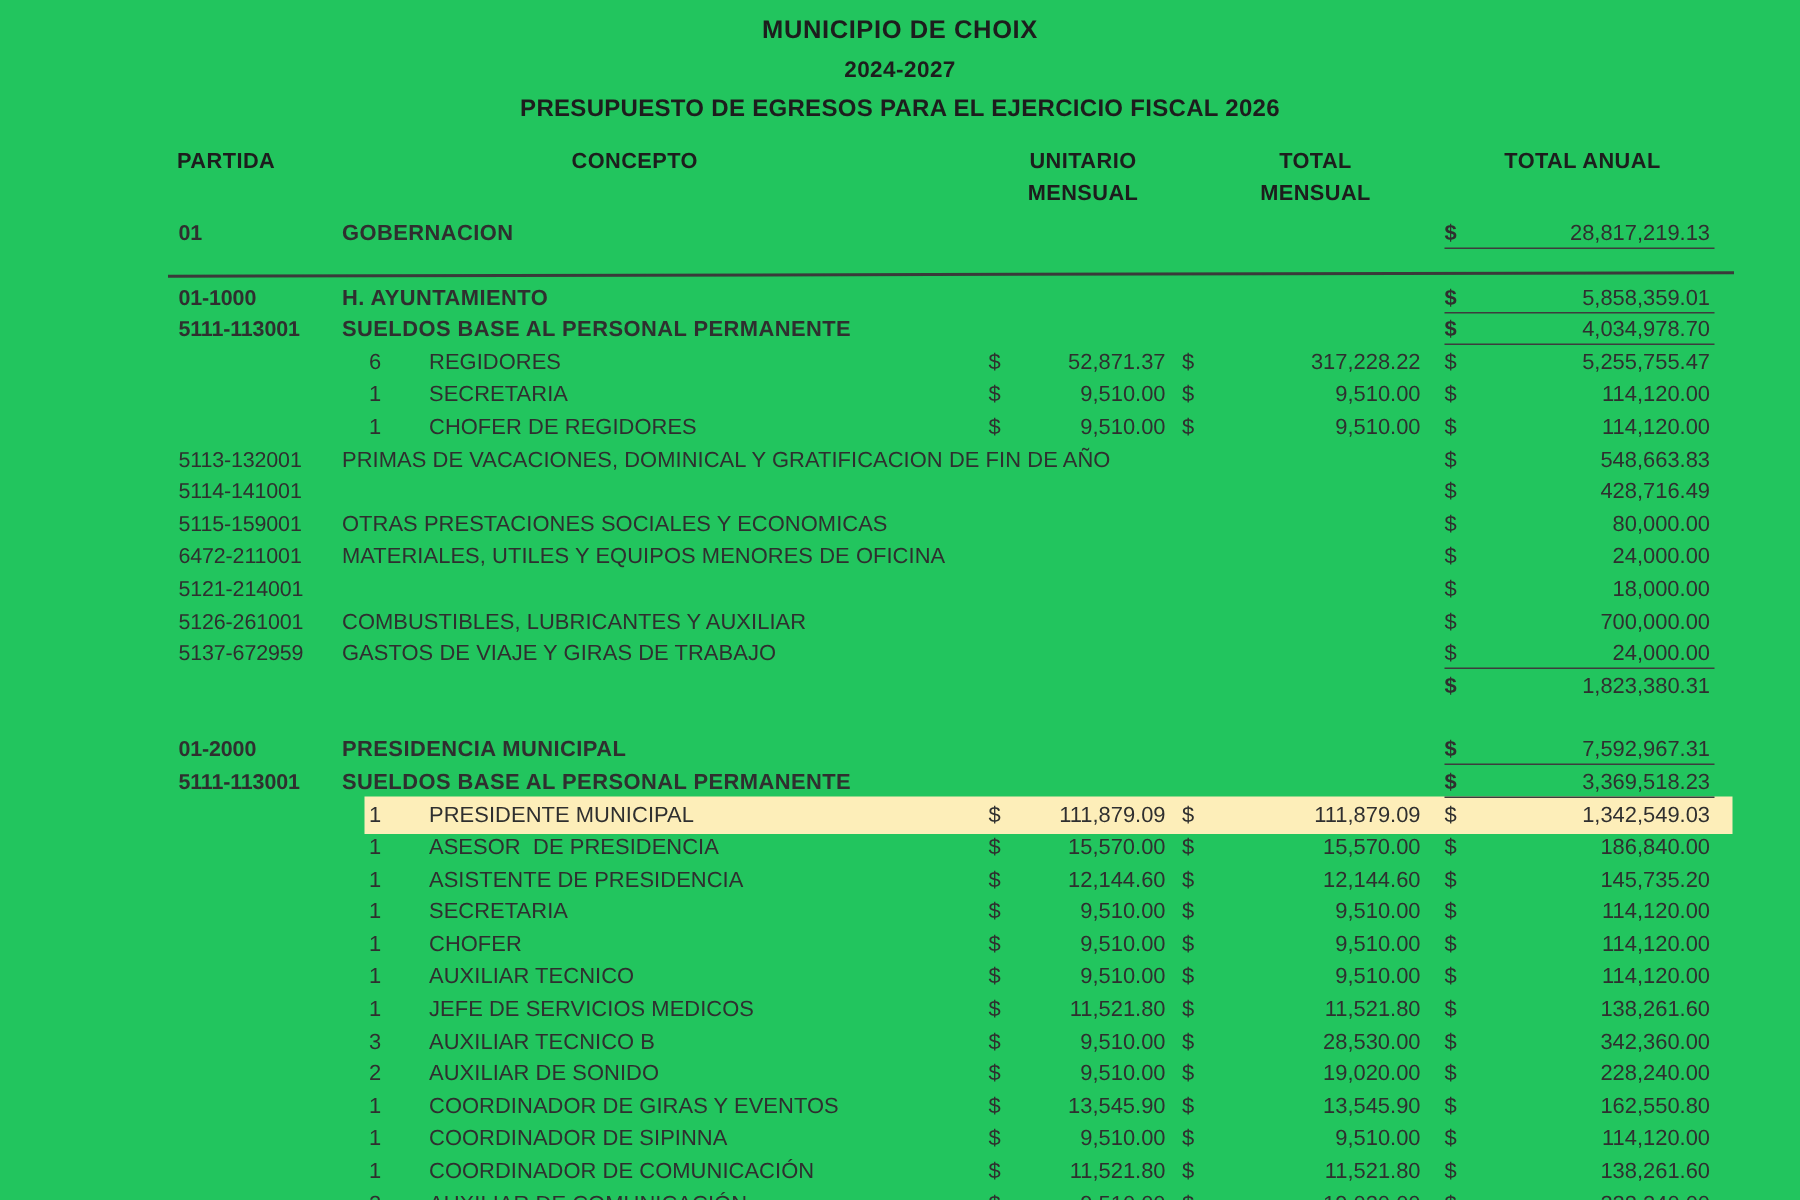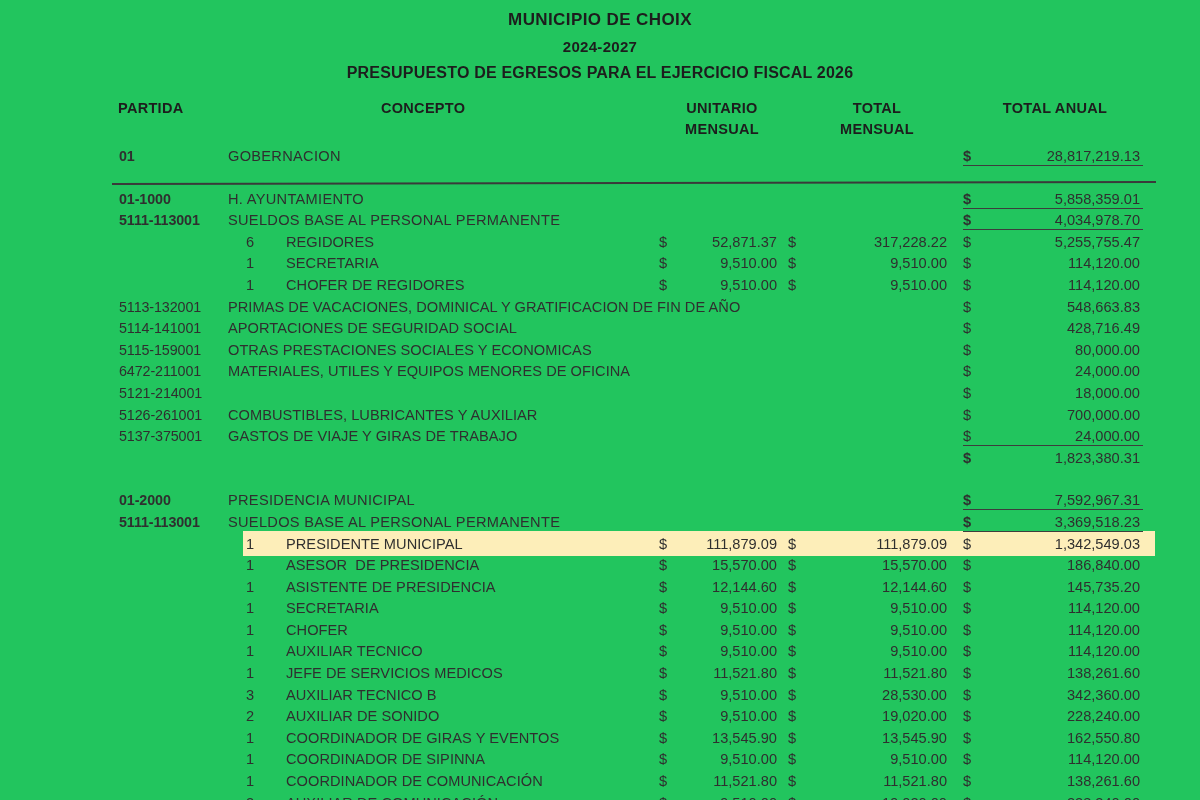--- a/index.html
+++ b/index.html
@@ -136,21 +136,21 @@
     font-size: 14.3px;
     letter-spacing: -0.1px;
   }
   .c-partida.bold { font-weight: bold; }
 
   
   .c-concepto {
     left: 228px;
     letter-spacing: 0.05px;
   }
-  .c-concepto.bold { font-weight: normal; letter-spacing: 0.3px; }
+  .c-concepto.bold { font-weight: bold; letter-spacing: 0.3px; }
 
   
   .c-qty {
     left: 237px;
     width: 26px;
     text-align: center;
   }
   .c-puesto {
     left: 286px;
     letter-spacing: 0.05px;
@@ -277,21 +277,20 @@
         <div class="amt amt-ta">114,120.00</div>
       </div>
       <div class="row">
         <div class="cell c-partida">5113-132001</div>
         <div class="cell c-concepto">PRIMAS DE VACACIONES, DOMINICAL Y GRATIFICACION DE FIN DE AÑO</div>
         <div class="sgn sgn-ta">$</div>
         <div class="amt amt-ta">548,663.83</div>
       </div>
       <div class="row">
         <div class="cell c-partida">5114-141001</div>
-        <div class="cell c-concepto">APORTACIONES DE SEGURIDAD SOCIAL</div>
         <div class="sgn sgn-ta">$</div>
         <div class="amt amt-ta">428,716.49</div>
       </div>
       <div class="row">
         <div class="cell c-partida">5115-159001</div>
         <div class="cell c-concepto">OTRAS PRESTACIONES SOCIALES Y ECONOMICAS</div>
         <div class="sgn sgn-ta">$</div>
         <div class="amt amt-ta">80,000.00</div>
       </div>
       <div class="row">
@@ -305,21 +304,21 @@
         <div class="sgn sgn-ta">$</div>
         <div class="amt amt-ta">18,000.00</div>
       </div>
       <div class="row">
         <div class="cell c-partida">5126-261001</div>
         <div class="cell c-concepto">COMBUSTIBLES, LUBRICANTES Y AUXILIAR</div>
         <div class="sgn sgn-ta">$</div>
         <div class="amt amt-ta">700,000.00</div>
       </div>
       <div class="row">
-        <div class="cell c-partida">5137-375001</div>
+        <div class="cell c-partida">5137-672959</div>
         <div class="cell c-concepto">GASTOS DE VIAJE Y GIRAS DE TRABAJO</div>
         <div class="sgn sgn-ta">$</div>
         <div class="amt amt-ta">24,000.00</div>
         <div class="uline"></div>
       </div>
       <div class="row">
         <div class="sgn sgn-ta bold">$</div>
         <div class="amt amt-ta bold">1,823,380.31</div>
       </div>
       <div class="row spacer"></div>

